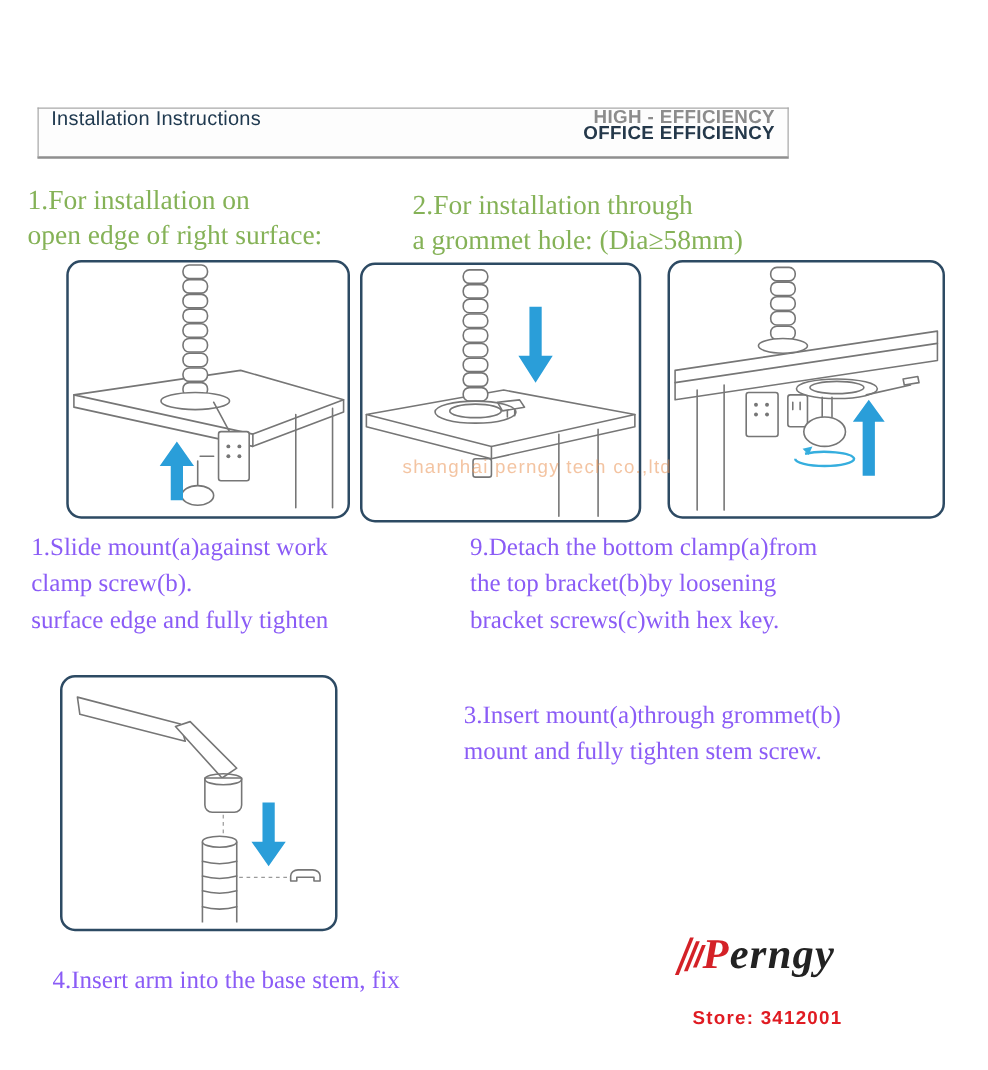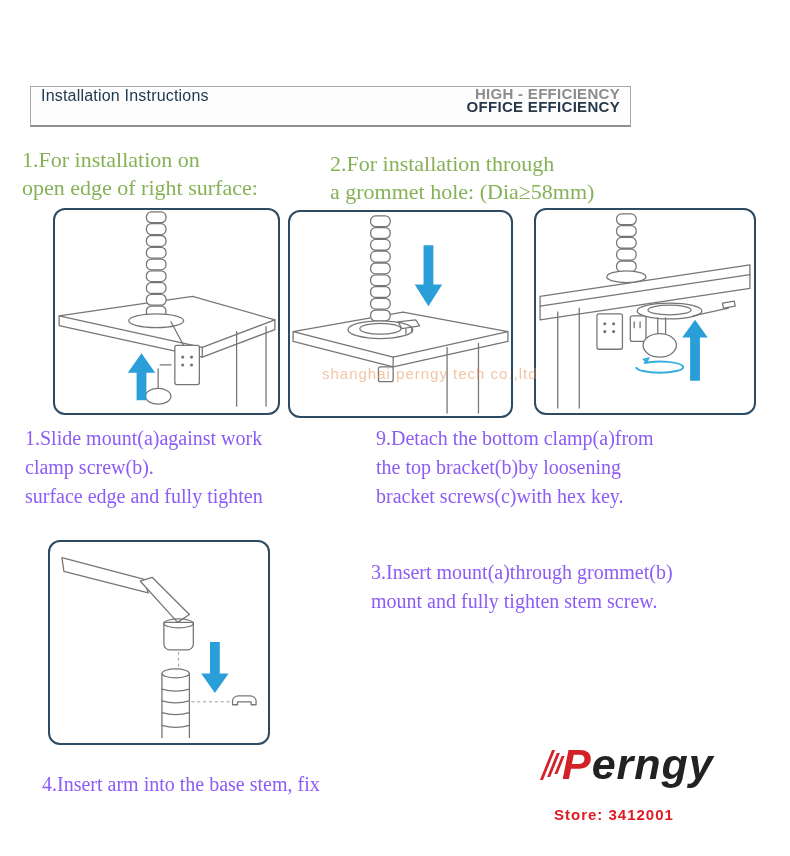--- a/index.html
+++ b/index.html
@@ -30,22 +30,22 @@
              color:rgba(233,148,85,.55);z-index:5;white-space:nowrap;}
   
   .step{position:absolute;font-family:"Liberation Serif","DejaVu Serif",serif;
         font-size:20px;line-height:29px;color:#8b5cf6;}
   .step-1{left:25px;top:424px;}
   .step-2{left:376px;top:424px;}
   .step-3{left:371px;top:514px;margin-top:44px;}
   .step-4{left:42px;top:770px;text-align:center;}
   
   .logo{position:absolute;left:546px;top:738px;width:230px;height:90px;}
-  .logo-word{font-style:italic;font-weight:800;font-size:43px;line-height:52px;
-             letter-spacing:1px;white-space:nowrap;padding-left:16px;}
+  .logo-word{font-style:italic;font-weight:800;font-size:34px;line-height:52px;
+             letter-spacing:1px;white-space:nowrap;padding-left:16px;font-family:Liberation Serif, serif;}
   .logo-p{color:#d42127;}
   .logo-rest{color:#222;}
   .logo-stripes{position:absolute;left:0;top:12px;width:18px;height:32px;}
   .logo-stripes i{position:absolute;top:0;width:3px;height:30px;background:#d42127;transform:skewX(-22deg);}
   .logo-stripes i:nth-child(1){left:0;}
   .logo-stripes i:nth-child(2){left:6px;height:24px;top:3px;}
   .logo-stripes i:nth-child(3){left:12px;height:18px;top:6px;}
   .logo-store{font-weight:700;font-size:15px;color:#e01b22;letter-spacing:1px;margin:16px 0 0 8px;}
   
   .ln{stroke:#767676;fill:none;stroke-width:1.3;stroke-linejoin:round;stroke-linecap:round;}

